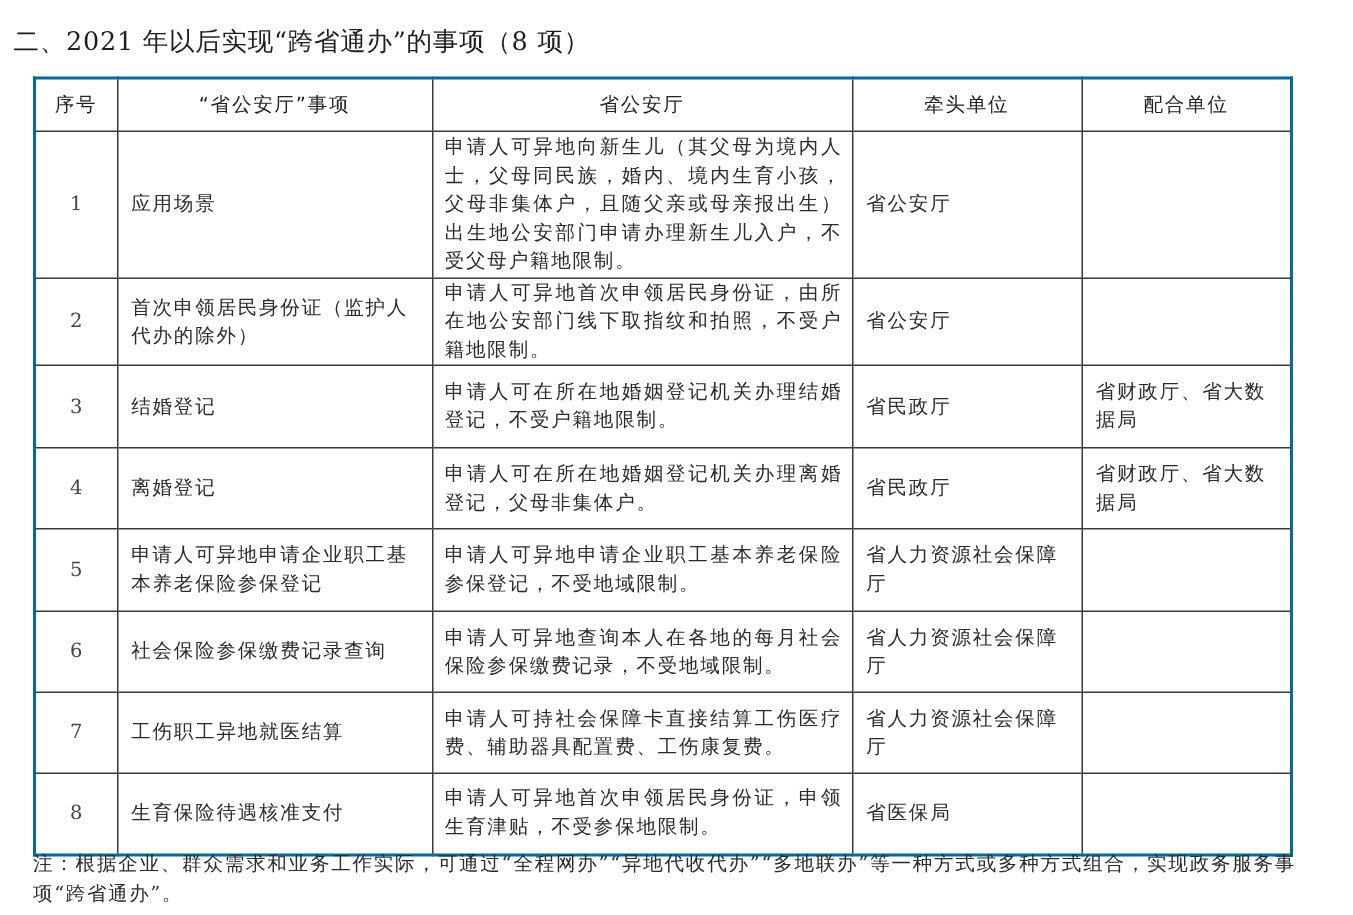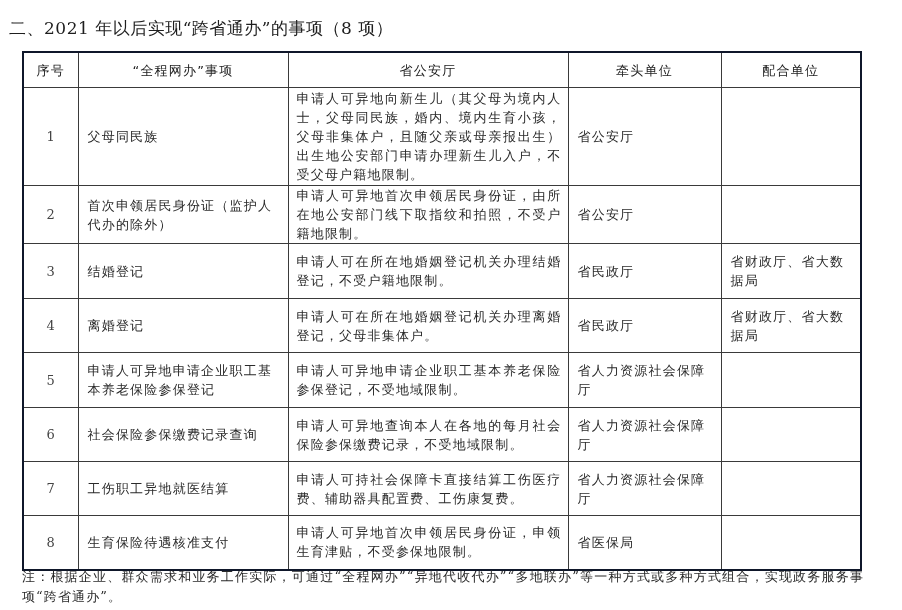--- a/index.html
+++ b/index.html
@@ -25,21 +25,21 @@
       letter-spacing: 0.5px;
       white-space: nowrap;
     }
     table.items {
       position: absolute;
       left: 22px;
       top: 51px;
       border-collapse: collapse;
       table-layout: fixed;
       width: 838px;
-      border: 2px solid #0f172a;
+      border: 2px solid #0369a1;
     }
     table.items th,
     table.items td {
       border: 1px solid #3a3a3a;
       padding: 0;
       font-size: 13px;
       line-height: 19px;
       vertical-align: middle;
       letter-spacing: 1.2px;
     }
@@ -95,30 +95,30 @@
   <colgroup>
     <col class="c-idx">
       <col class="c-item">
       <col class="c-scene">
       <col class="c-lead">
       <col class="c-coop">
   </colgroup>
   <thead>
     <tr>
       <th>序号</th>
-      <th>“全程网办”事项</th>
+      <th>“省公安厅”事项</th>
       <th>省公安厅</th>
       <th>牵头单位</th>
       <th>配合单位</th>
     </tr>
   </thead>
   <tbody>
     <tr style="height:98px">
       <td class="idx">1</td>
-      <td class="item">父母同民族</td>
+      <td class="item">应用场景</td>
       <td class="scene">申请人可异地向新生儿（其父母为境内人士，父母同民族，婚内、境内生育小孩，父母非集体户，且随父亲或母亲报出生）出生地公安部门申请办理新生儿入户，不受父母户籍地限制。</td>
       <td class="lead">省公安厅</td>
       <td class="coop"></td>
     </tr>
     <tr style="height:56px">
       <td class="idx">2</td>
       <td class="item">首次申领居民身份证（监护人代办的除外）</td>
       <td class="scene">申请人可异地首次申领居民身份证，由所在地公安部门线下取指纹和拍照，不受户籍地限制。</td>
       <td class="lead">省公安厅</td>
       <td class="coop"></td>

